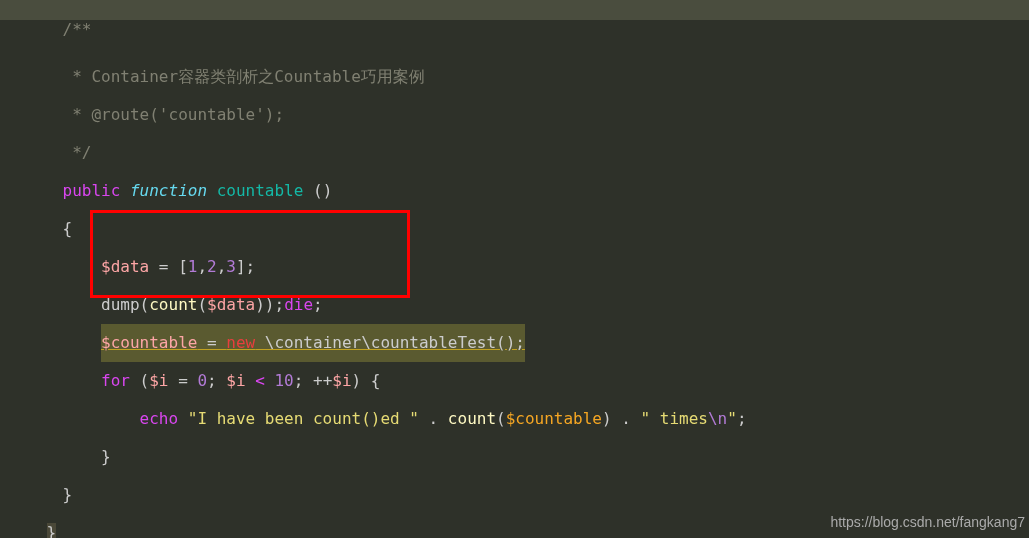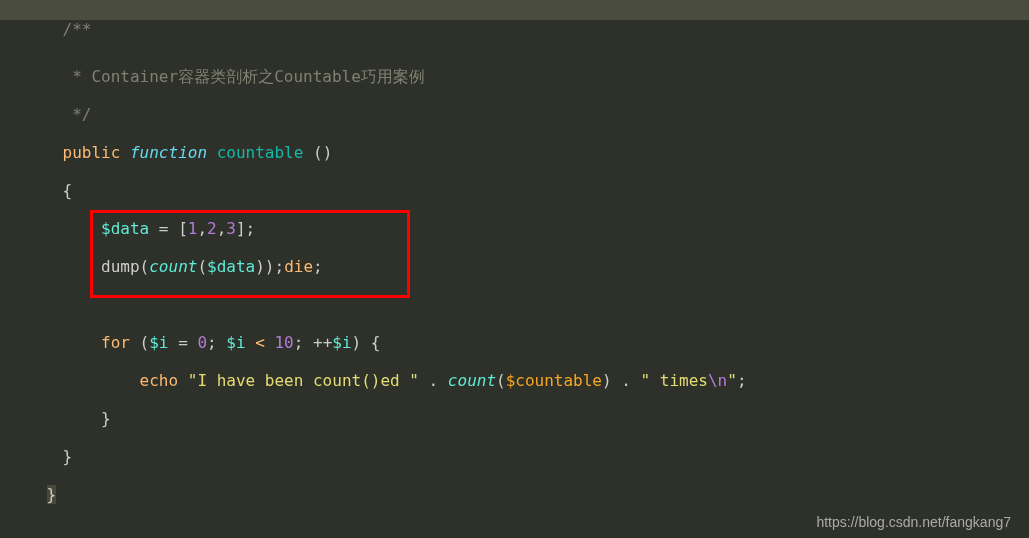--- a/index.html
+++ b/index.html
@@ -27,29 +27,29 @@
       padding-left: 24px;
       white-space: pre;
       position: relative;
     }
     .line-top {
       background: #4a4d3e;
       height: 20px;
       line-height: 20px;
     }
     .comment { color: #808072; }
-    .keyword-red { color: #fdba74; }
+    .keyword-red { color: #d946ef; }
     .keyword-red2 { color: #e83e3e; }
     .keyword-cyan { color: #66d9ef; font-style: italic; text-align: center; }
     .func-name { color: #14b8a6; }
     .punct { color: #ccc; }
-    .var { color: #5eead4; }
+    .var { color: #fca5a5; }
     .var-orange { color: #f5a623; }
     .number { color: #b27bd6; }
-    .keyword-blue { color: #5eead4; font-style: italic; }
+    .keyword-blue { color: #fef9c3; }
     .string { color: #e6db74; }
     .escape { color: #b27bd6; }
     .underline-yellow { 
       text-decoration: underline;
       text-decoration-color: #c0a020;
     }
     .highlight-bg {
       background: #5a5a30;
       display: inline-block;
     }
@@ -59,39 +59,42 @@
       left: 90px;
       top: 210px;
       width: 320px;
       height: 88px;
       pointer-events: none;
       z-index: 10;
     }
     .watermark {
       position: absolute;
       bottom: 8px;
-      right: 18px;
+      right: 4px;
       color: #aaa;
       font-size: 14px;
       font-family: Arial, sans-serif;
     }
   </style>
 </head>
 <body>
 
 <div class="code-area">
 
   <div class="line line-top">
     <span class="comment">/**</span>
   </div>
 
   <div class="line">
     <span class="comment"> * Container容器类剖析之Countable巧用案例</span>
   </div>
 
+  <div class="line">
+    <span class="comment"> * @route('countable');</span>
+  </div>
 
   <div class="line">
     <span class="comment"> */</span>
   </div>
 
   <div class="line" style="padding-left:24px;">
     <span style="padding-left:0px;"></span><span class="keyword-red">public</span> <span class="keyword-cyan">function</span> <span class="func-name">countable</span><span class="punct"> ()</span>
   </div>
 
   <div class="line">
@@ -100,21 +103,21 @@
 
   <div class="line">
     <span>    </span><span class="var">$data</span><span class="punct"> = [</span><span class="number">1</span><span class="punct">,</span><span class="number">2</span><span class="punct">,</span><span class="number">3</span><span class="punct">];</span>
   </div>
 
   <div class="line">
     <span>    </span><span class="punct">dump</span><span class="punct">(</span><span class="keyword-blue">count</span><span class="punct">(</span><span class="var">$data</span><span class="punct">));</span><span class="keyword-red">die</span><span class="punct">;</span>
   </div>
 
   <div class="line">
-    <span>    </span>
+    <span>    </span><span class="highlight-bg"><span class="var underline-yellow">$countable</span><span class="punct underline-yellow"> = </span><span class="keyword-red2 underline-yellow">new</span><span class="punct underline-yellow"> \container\countableTest();</span></span>
   </div>
 
   <div class="line">
     <span>    </span><span class="keyword-red">for</span><span class="punct"> (</span><span class="var">$i</span><span class="punct"> = </span><span class="number">0</span><span class="punct">; </span><span class="var">$i</span><span class="keyword-red"> &lt; </span><span class="number">10</span><span class="punct">; ++</span><span class="var">$i</span><span class="punct">) {</span>
   </div>
 
   <div class="line">
     <span>        </span><span class="keyword-red">echo</span><span class="string"> "I have been count()ed "</span><span class="punct"> . </span><span class="keyword-blue">count</span><span class="punct">(</span><span class="var-orange">$countable</span><span class="punct">) . </span><span class="string">" times</span><span class="escape">\n</span><span class="string">"</span><span class="punct">;</span>
   </div>
 

